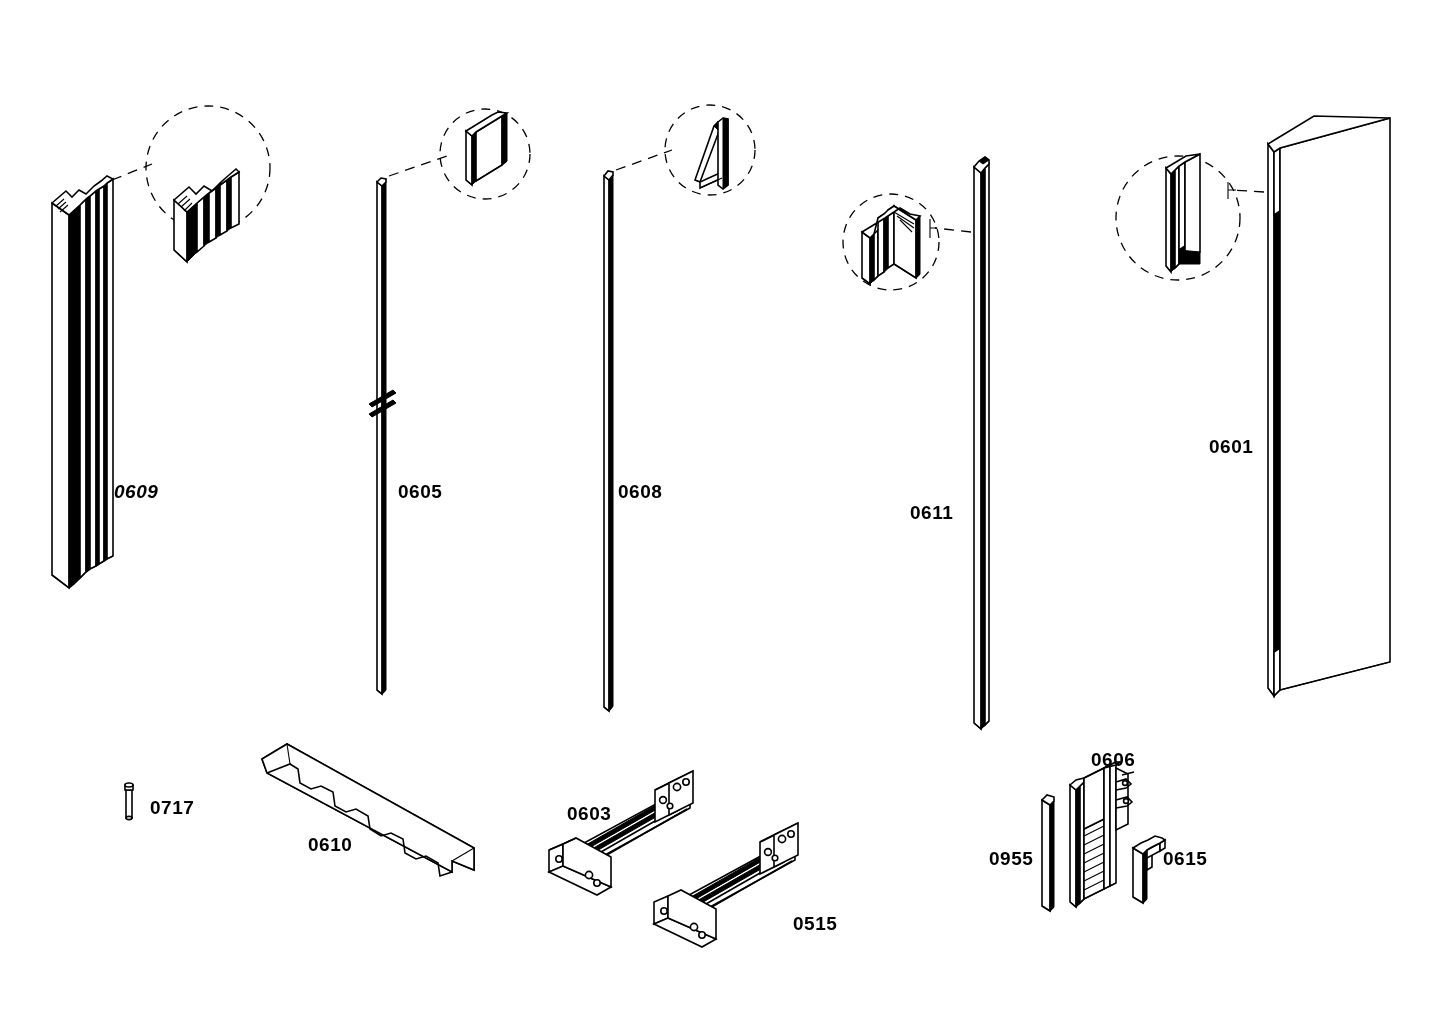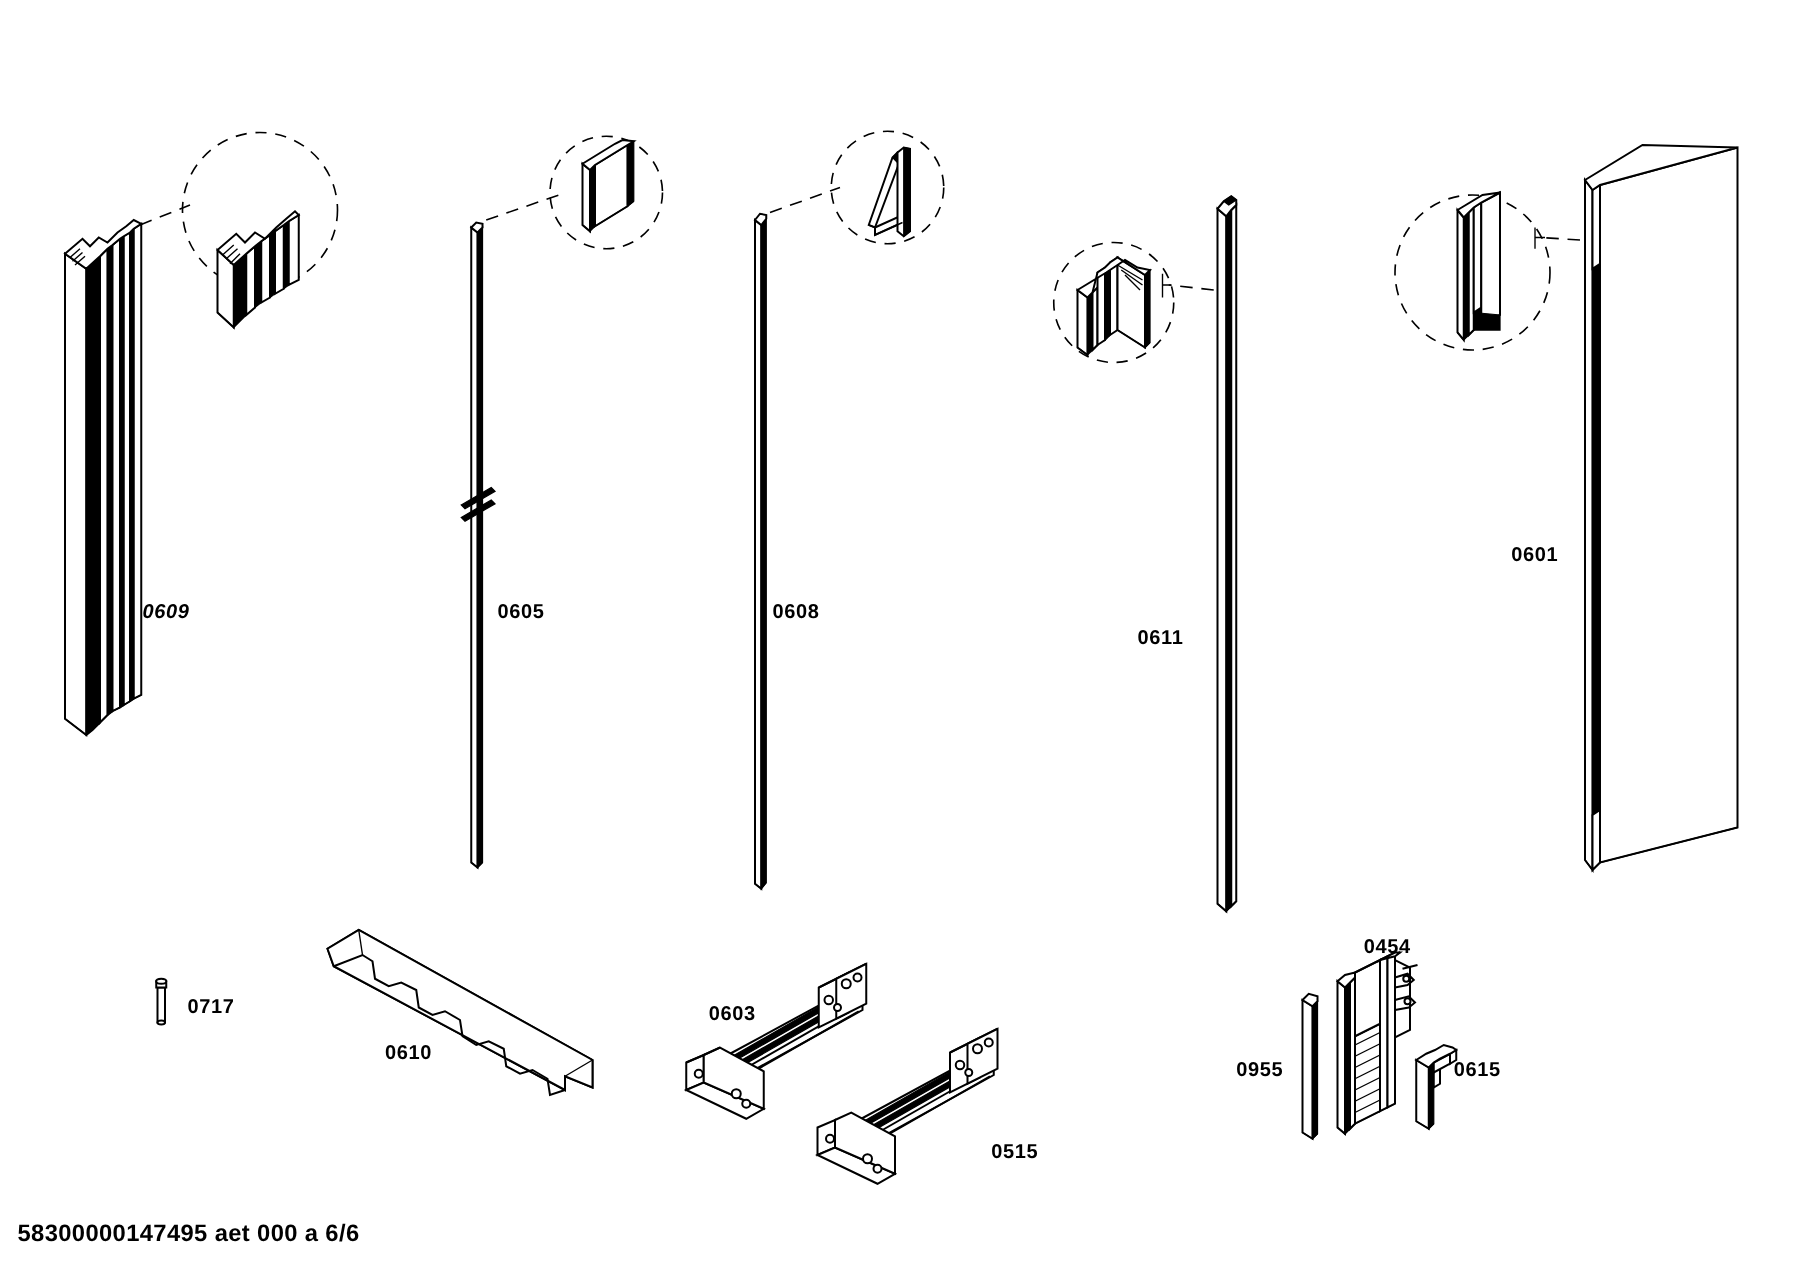--- a/index.html
+++ b/index.html
@@ -1,21 +1,21 @@
 <!DOCTYPE html>
 <html><head>
 <meta charset="utf-8">
 <style>
   html,body{margin:0;padding:0;background:#ffffff;}
   body{width:1442px;height:1019px;position:relative;overflow:hidden;
        font-family:"Liberation Sans",sans-serif;color:#000;}
   #sheet{position:absolute;left:0;top:0;width:1442px;height:1019px;}
   svg#dwg{position:absolute;left:0;top:0;width:1442px;height:1019px;display:block;}
   .lbl{position:absolute;font-family:"Liberation Sans",sans-serif;
-       font-size:16px;font-weight:700;letter-spacing:.5px;color:#000;white-space:nowrap;text-align:center;}
+       font-size:19px;font-weight:700;letter-spacing:.5px;color:#000;white-space:nowrap;text-align:center;}
   #footer{position:absolute;left:14px;top:977px;font-size:19px;font-weight:700;
           letter-spacing:.3px;color:#000;white-space:nowrap;}
 </style>
 </head>
 <body>
 
 <div id="sheet">
 
 <svg id="dwg" viewBox="0 0 1442 1019">
   <defs>
@@ -283,19 +283,18 @@
 
 <div class="lbl" style="left:114px;top:481px;font-style:italic;">0609</div>
 <div class="lbl" style="left:398px;top:481px;">0605</div>
 <div class="lbl" style="left:618px;top:481px;">0608</div>
 <div class="lbl" style="left:910px;top:455px;margin-top:47px;">0611</div>
 <div class="lbl" style="left:1209px;top:436px;">0601</div>
 <div class="lbl" style="left:150px;top:797px;">0717</div>
 <div class="lbl" style="left:308px;top:834px;">0610</div>
 <div class="lbl" style="left:567px;top:803px;">0603</div>
 <div class="lbl" style="left:793px;top:913px;">0515</div>
-<div class="lbl" style="left:1091px;top:749px;">0454</div>
+<div class="lbl" style="left:1091px;top:749px;">0606</div>
 <div class="lbl" style="left:989px;top:848px;">0955</div>
 <div class="lbl" style="left:1163px;top:848px;">0615</div>
 
-<div id="footer">58300000147495 aet 000 a 6/6</div>
 
 </div>
 
 </body></html>

